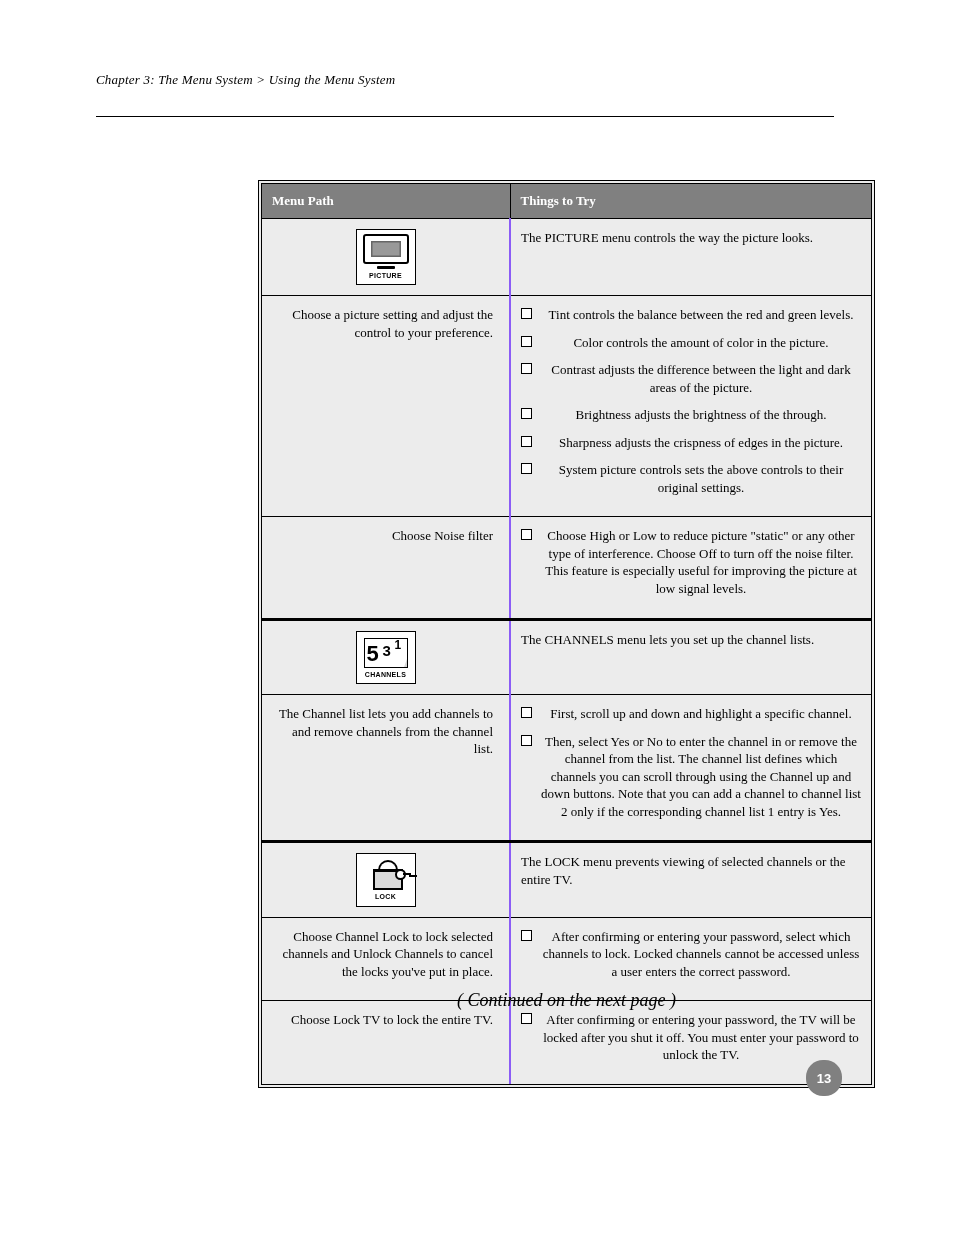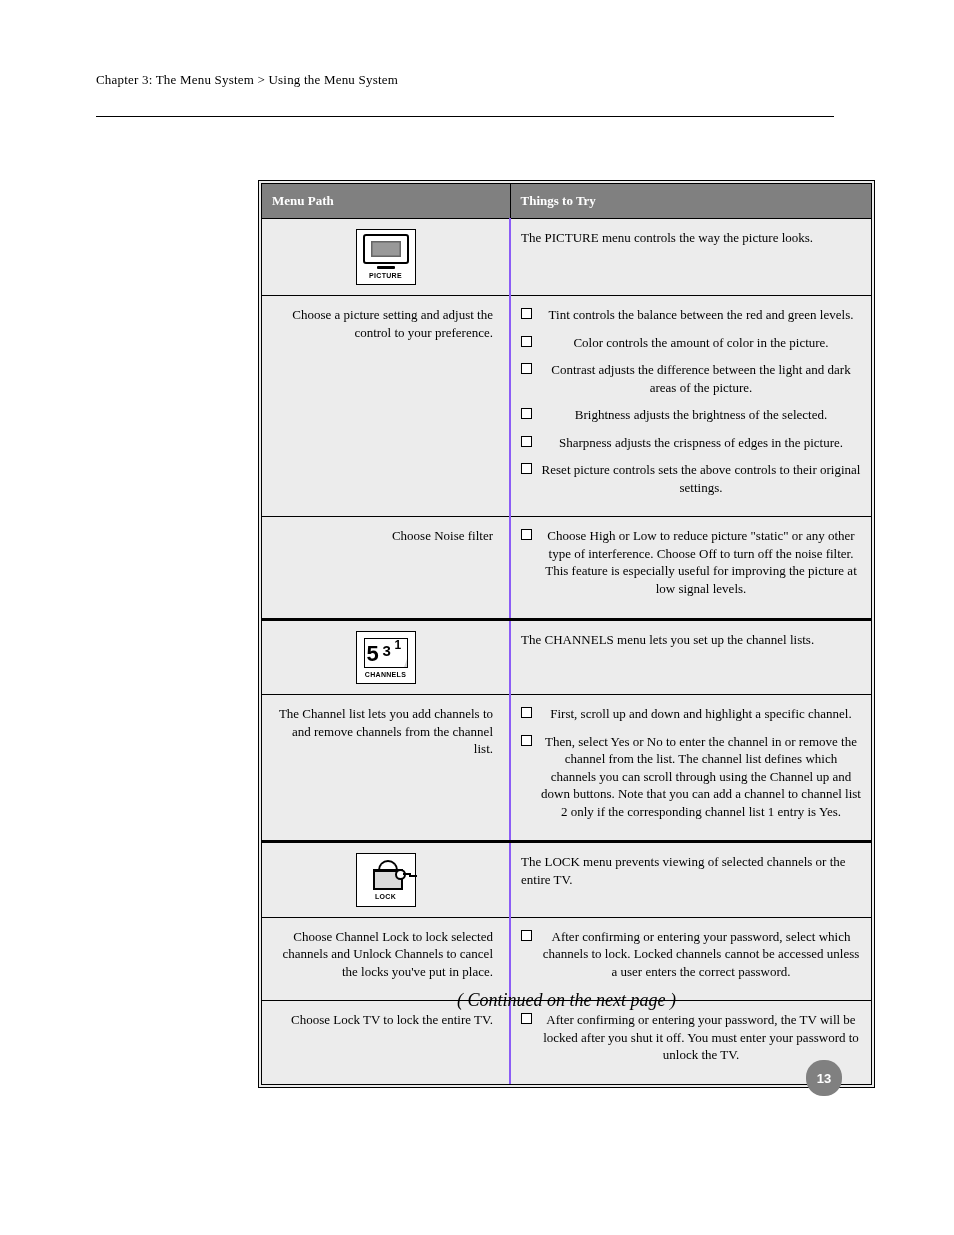--- a/index.html
+++ b/index.html
@@ -1,19 +1,19 @@
 <!DOCTYPE html>
 <html><head>
 <meta charset="utf-8">
 <style>
   @page { size: 954px 1235px; margin: 0; }
   html, body { margin: 0; padding: 0; width: 954px; height: 1235px; background: #fff; font-family: "Times New Roman", Times, serif; color: #000; }
   .page { position: relative; width: 954px; height: 1235px; }
   .header { position: absolute; left: 96px; right: 120px; top: 72px; }
-  .crumb { font-size: 13px; letter-spacing: 0.2px; }
+  .crumb { font-size: 13px; font-style: italic; letter-spacing: 0.2px; }
   .rule { margin-top: 28px; border-top: 1px solid #000; }
   .table-wrap { position: absolute; left: 258px; top: 180px; width: 617px; border: 4px double #000; box-sizing: border-box; background: #ececec; }
   table { border-collapse: collapse; width: 100%; }
   th, td { vertical-align: top; font-size: 13px; line-height: 1.35; }
   colgroup col.left { width: 248px; }
   thead th { background: #808080; color: #fff; font-weight: bold; text-align: left; padding: 8px 10px; border-right: 1px solid #000; }
   thead th:last-child { border-right: none; }
   tbody td { padding: 10px 10px; border-top: 1px solid #000; border-right: 2px solid #8b5cf6; }
   tbody td:last-child { border-right: none; }
   tbody tr.section-start td { border-top: 3px solid #000; }
@@ -82,23 +82,23 @@
           </td>
           <td>The PICTURE menu controls the way the picture looks.</td>
         </tr>
         <tr>
           <td class="label-cell">Choose a picture setting and adjust the control to your preference.</td>
           <td>
             <ul class="bullets">
               <li>Tint controls the balance between the red and green levels.</li>
               <li>Color controls the amount of color in the picture.</li>
               <li>Contrast adjusts the difference between the light and dark areas of the picture.</li>
-              <li>Brightness adjusts the brightness of the selected.</li>
+              <li>Brightness adjusts the brightness of the through.</li>
               <li>Sharpness adjusts the crispness of edges in the picture.</li>
-              <li>Reset picture controls sets the above controls to their original settings.</li>
+              <li>System picture controls sets the above controls to their original settings.</li>
             </ul>
           </td>
         </tr>
         <tr>
           <td class="label-cell">Choose Noise filter</td>
           <td>
             <ul class="bullets">
               <li>Choose High or Low to reduce picture "static" or any other type of interference. Choose Off to turn off the noise filter. This feature is especially useful for improving the picture at low signal levels.</li>
             </ul>
           </td>

